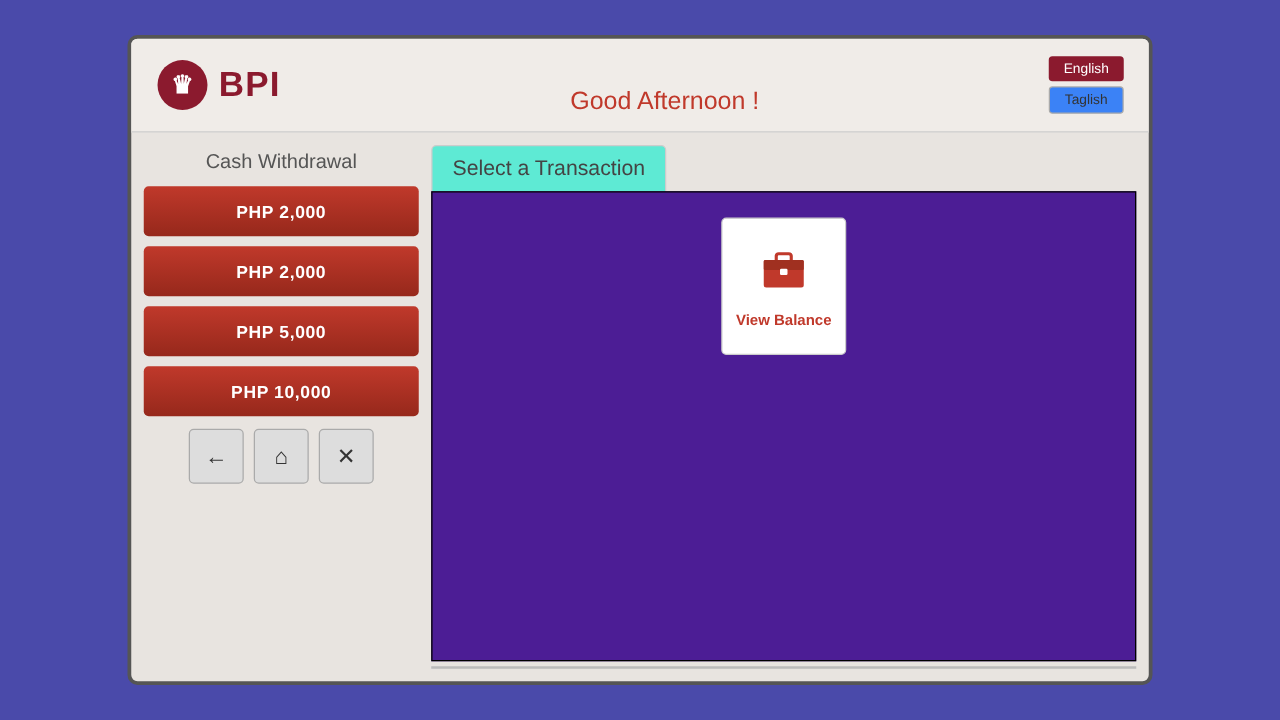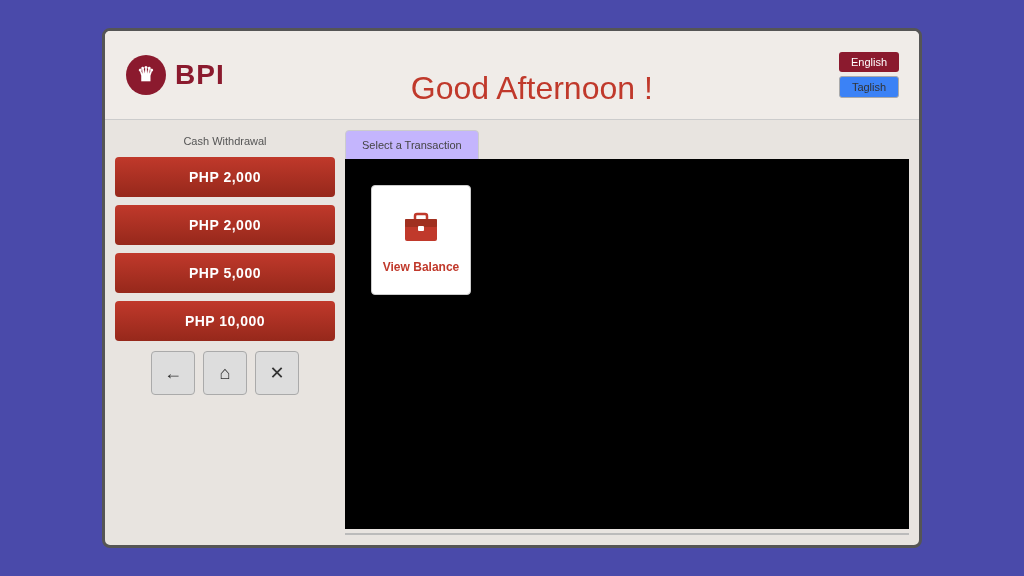--- a/index.html
+++ b/index.html
@@ -50,21 +50,21 @@
     }
 
     .logo-text {
       font-size: 28px;
       font-weight: bold;
       color: #8b1a2e;
       letter-spacing: 1px;
     }
 
     .greeting {
-      font-size: 32px;
+      font-size: 20px;
       color: #c0392b;
       font-weight: 400;
       flex: 1;
       text-align: center;
       margin-top: 27px;
     }
 
     .lang-buttons {
       display: flex;
       flex-direction: column;
@@ -102,21 +102,21 @@
 
     
     .left-panel {
       width: 220px;
       display: flex;
       flex-direction: column;
       gap: 0;
     }
 
     .section-title {
-      font-size: 11px;
+      font-size: 16px;
       color: #555;
       margin-bottom: 10px;
       text-align: center;
       padding-top: 5px;
     }
 
     .amount-buttons {
       display: flex;
       flex-direction: column;
       gap: 8px;
@@ -162,40 +162,41 @@
     }
 
     
     .right-panel {
       flex: 1;
       display: flex;
       flex-direction: column;
     }
 
     .transaction-header {
-      background: #c4b5fd;
+      background: #5eead4;
       border: 1px solid #ccc;
       border-radius: 4px 4px 0 0;
       padding: 8px 16px;
-      font-size: 11px;
+      font-size: 17px;
       color: #444;
       display: inline-block;
       align-self: flex-start;
       margin-bottom: -1px;
     }
 
     .transaction-body {
-      background: #000000;
-      border: 6px solid #000000;
+      background: #4c1d95;
+      border: 1px solid #000000;
       flex: 1;
       padding: 20px;
       display: flex;
       flex-wrap: wrap;
       gap: 12px;
       align-content: flex-start;
+      justify-content: center;
     }
 
     
     .transaction-card {
       width: 100px;
       height: 110px;
       background: white;
       border: 1px solid #ccc;
       border-radius: 4px;
       display: flex;

